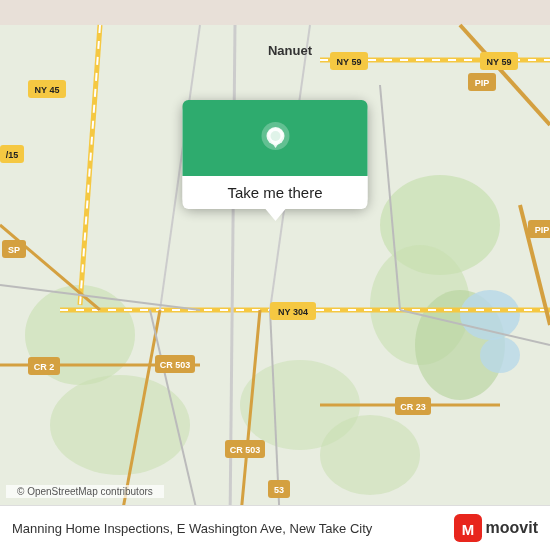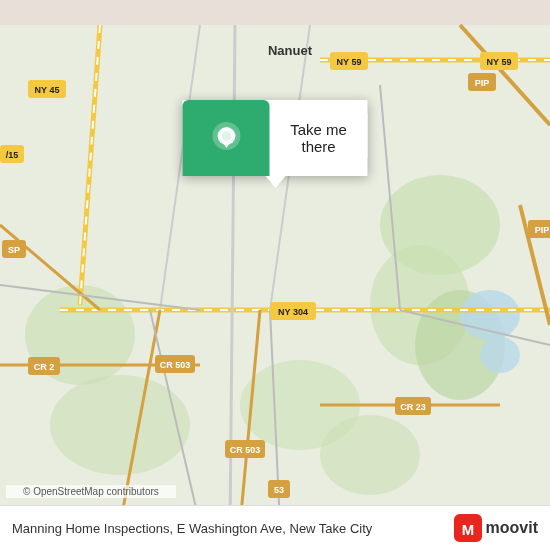--- a/index.html
+++ b/index.html
@@ -66,39 +66,39 @@
     }
 
     
     #attribution {
       position: absolute;
       bottom: 52px;
       left: 6px;
       font-size: 10px;
       color: #555;
       background: rgba(255,255,255,0.7);
-      padding: 1px 17px;
+      padding: 1px 11px;
       border-radius: 0;
       z-index: 10;
     }
 
     
     #popup-card {
       position: absolute;
       top: 100px;
       left: 50%;
       transform: translateX(-50%);
       background: white;
-      border-radius: 1px;
+      border-radius: 10px;
       box-shadow: 0 2px 12px rgba(0,0,0,0.3);
       z-index: 20;
       width: 185px;
       overflow: visible;
       display: flex;
-      flex-direction: row;
+      flex-direction: column;
       align-items: center;
     }
 
     #popup-green-area {
       background: #2eab6e;
       width: 100%;
       border-radius: 6px 6px 0 0;
       display: flex;
       align-items: center;
       justify-content: center;

